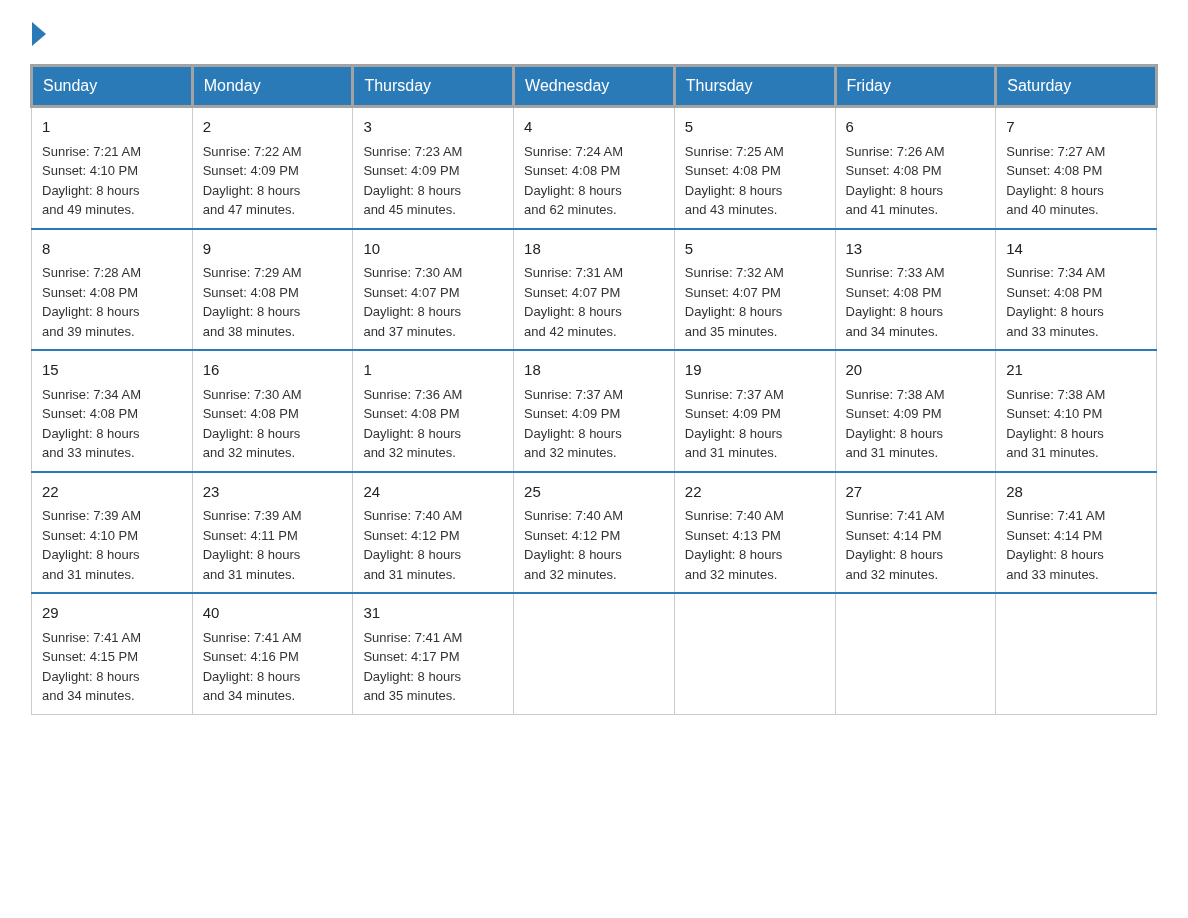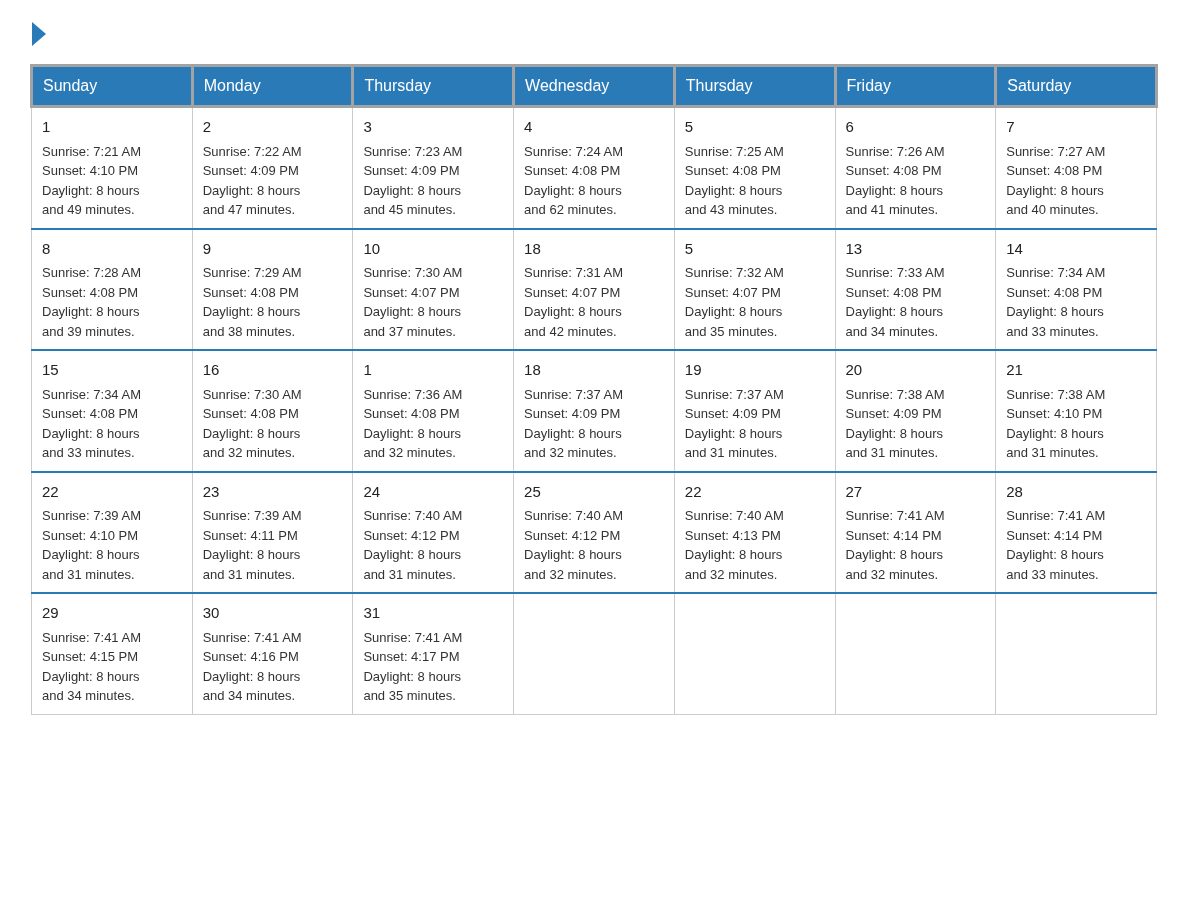--- a/index.html
+++ b/index.html
@@ -283,21 +283,21 @@
         <span class="day-info">Sunset: 4:14 PM</span><br>
         <span class="day-info">Daylight: 8 hours</span><br>
         <span class="day-info">and 33 minutes.</span></td>
       </tr>
       <tr class="week-row">
         <td><span class="day-num">29</span>
         <span class="day-info">Sunrise: 7:41 AM</span><br>
         <span class="day-info">Sunset: 4:15 PM</span><br>
         <span class="day-info">Daylight: 8 hours</span><br>
         <span class="day-info">and 34 minutes.</span></td>
-        <td><span class="day-num">30</span>
+        <td><span class="day-num">40</span>
         <span class="day-info">Sunrise: 7:41 AM</span><br>
         <span class="day-info">Sunset: 4:16 PM</span><br>
         <span class="day-info">Daylight: 8 hours</span><br>
         <span class="day-info">and 34 minutes.</span></td>
         <td><span class="day-num">31</span>
         <span class="day-info">Sunrise: 7:41 AM</span><br>
         <span class="day-info">Sunset: 4:17 PM</span><br>
         <span class="day-info">Daylight: 8 hours</span><br>
         <span class="day-info">and 35 minutes.</span></td>
         <td class="empty-cell"></td>

